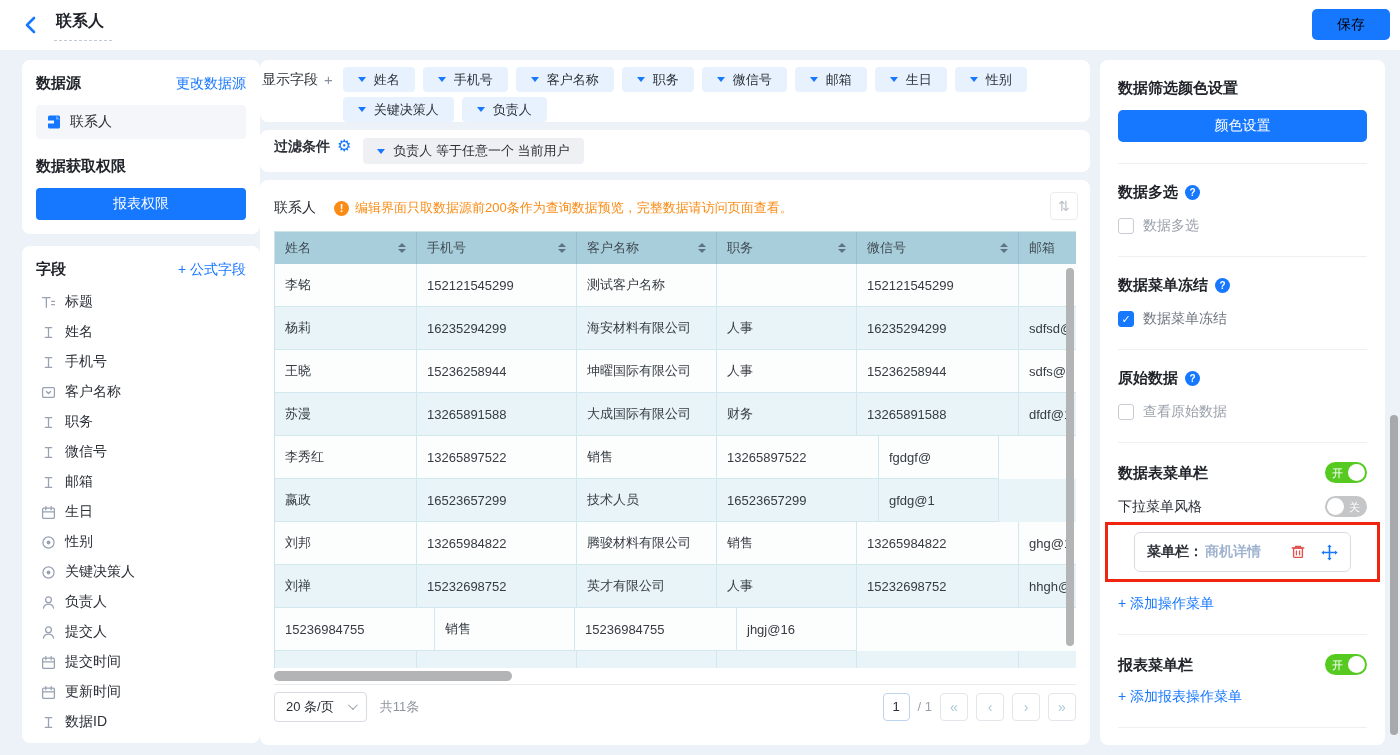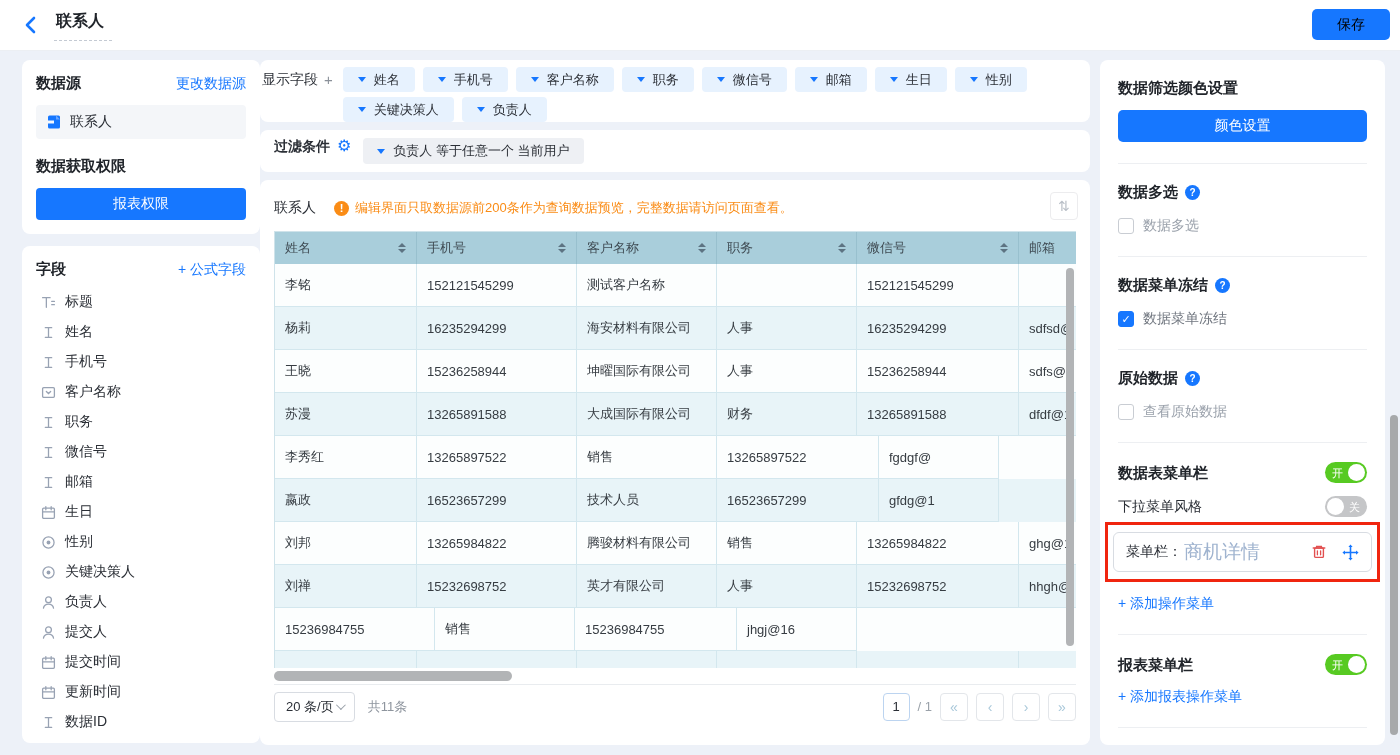--- a/index.html
+++ b/index.html
@@ -79,21 +79,21 @@
   .td { display:flex; align-items:center; padding:0 10px; font-size:13px; color:#363c42;
     border-right:1px solid #d3e7ee; border-bottom:1px solid #d3e7ee; overflow:hidden;
     white-space:nowrap; flex-shrink:0; }
   .v-scroll { position:absolute; right:2px; top:36px; width:8px; height:378px; background:#b2b4b6; border-radius:4px; }
   .h-scroll { margin-top:3px; height:10px; position:relative; }
   .h-thumb { position:absolute; left:0; top:0; height:10px; width:238px; background:#b2b4b6; border-radius:5px; }
   .pager { margin-top:3px; border-top:1px solid #e9ecef; height:44px; display:flex; align-items:center;
     justify-content:space-between; }
   .pager-left { display:flex; align-items:center; }
   .size-select { border:1px solid #d8dce2; border-radius:4px; height:30px; display:flex; align-items:center;
-    padding:0 11px; gap:2px; font-size:13px; color:#2b2f36; cursor:pointer; background:#fff; }
+    padding:0 11px; gap:14px; font-size:13px; color:#2b2f36; cursor:pointer; background:#fff; }
   .sel-chev { width:7px; height:7px; border-right:1.5px solid #9aa1a9; border-bottom:1.5px solid #9aa1a9;
     transform:rotate(45deg) translateY(-2px); }
   .total-count { margin-left:13px; color:#8e959e; font-size:13px; }
   .pager-right { display:flex; align-items:center; gap:8px; }
   .page-box { min-width:27px; height:28px; border:1px solid #bcd4f0; border-radius:4px; display:flex;
     align-items:center; justify-content:center; font-size:13px; color:#2b2f36; padding:0 6px; background:#fff; }
   .page-of { color:#9aa1a9; font-size:13px; }
   .nav-btn { width:28px; height:28px; border:1px solid #e3e6ea; border-radius:4px; display:flex;
     align-items:center; justify-content:center; color:#a9c8da; font-size:14px; background:#fff; cursor:pointer; }
 
@@ -117,25 +117,25 @@
   .toggle .t-label { position:absolute; top:50%; transform:translateY(-50%); color:#fff; font-size:11px; }
   .toggle .knob { position:absolute; top:2px; width:17px; height:17px; background:#fff; border-radius:50%; }
   .toggle.on { background:#57ca22; }
   .toggle.on .t-label { left:7px; }
   .toggle.on .knob { right:2px; }
   .toggle.off { background:#c5c6c8; }
   .toggle.off .t-label { right:7px; }
   .toggle.off .knob { left:2px; }
   .sub-row { margin-top:13px; display:flex; justify-content:space-between; align-items:center; }
   .sub-label { font-size:14px; color:#2b2f36; }
-  .red-box { border:3px solid #f0250f; margin:5px -13px 2px; padding:7px 5px; }
+  .red-box { border:3px solid #f0250f; margin:5px -13px 2px; padding:7px 26px;font-weight:bold; }
   .menu-item { border:1px solid #d8dce2; border-radius:6px; height:40px; display:flex; align-items:center;
     padding:0 12px; background:#fff; }
   .mi-prefix { font-size:14px; color:#2b2f36; white-space:nowrap; }
-  .mi-value { font-size:19px; color:#9fb3cf; margin-left:2px; white-space:nowrap; }
+  .mi-value { font-size:14px; color:#9fb3cf; margin-left:2px; white-space:nowrap; }
   .mi-icons { margin-left:auto; display:flex; align-items:center; gap:15px; }
   .mi-icons span { display:flex; cursor:pointer; }
   .add-link { margin-top:13px; color:#1677ff; font-size:14px; cursor:pointer; }
 
   .page-scrollbar { position:absolute; right:2px; top:415px; width:8px; height:320px;
     background:#a7a9ab; border-radius:4px; }
 </style>
 </head>
 <body>
 

